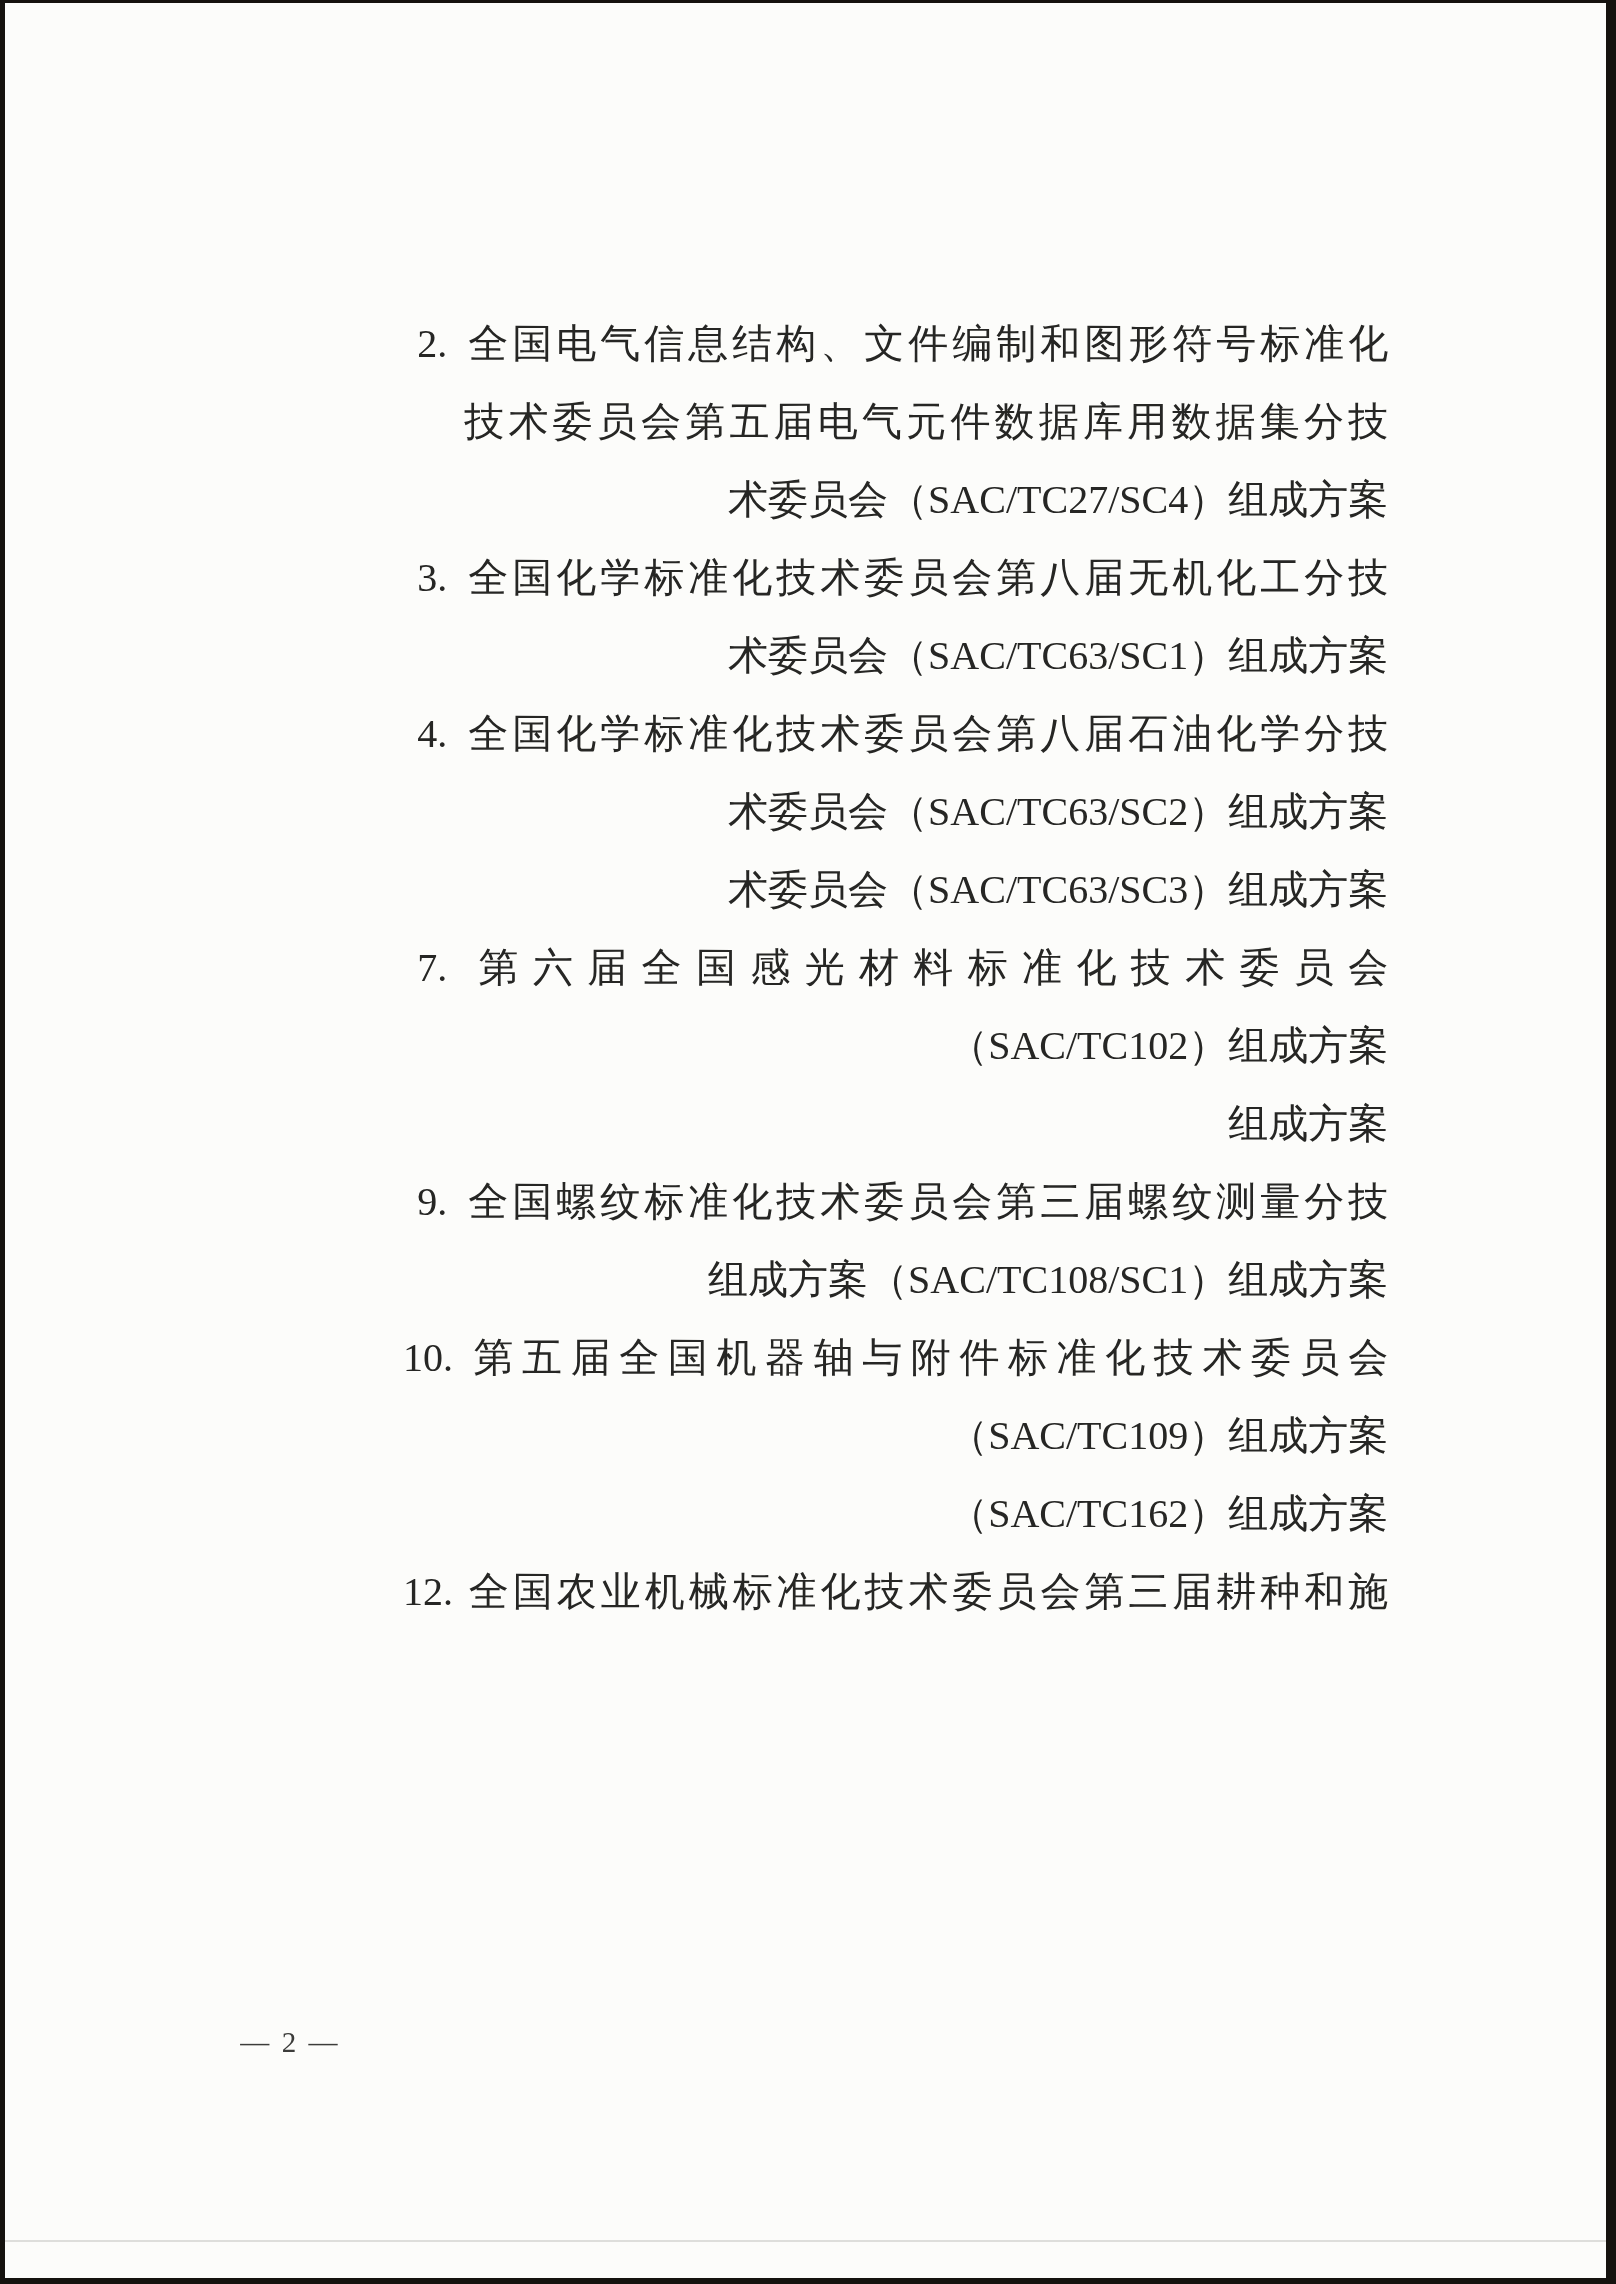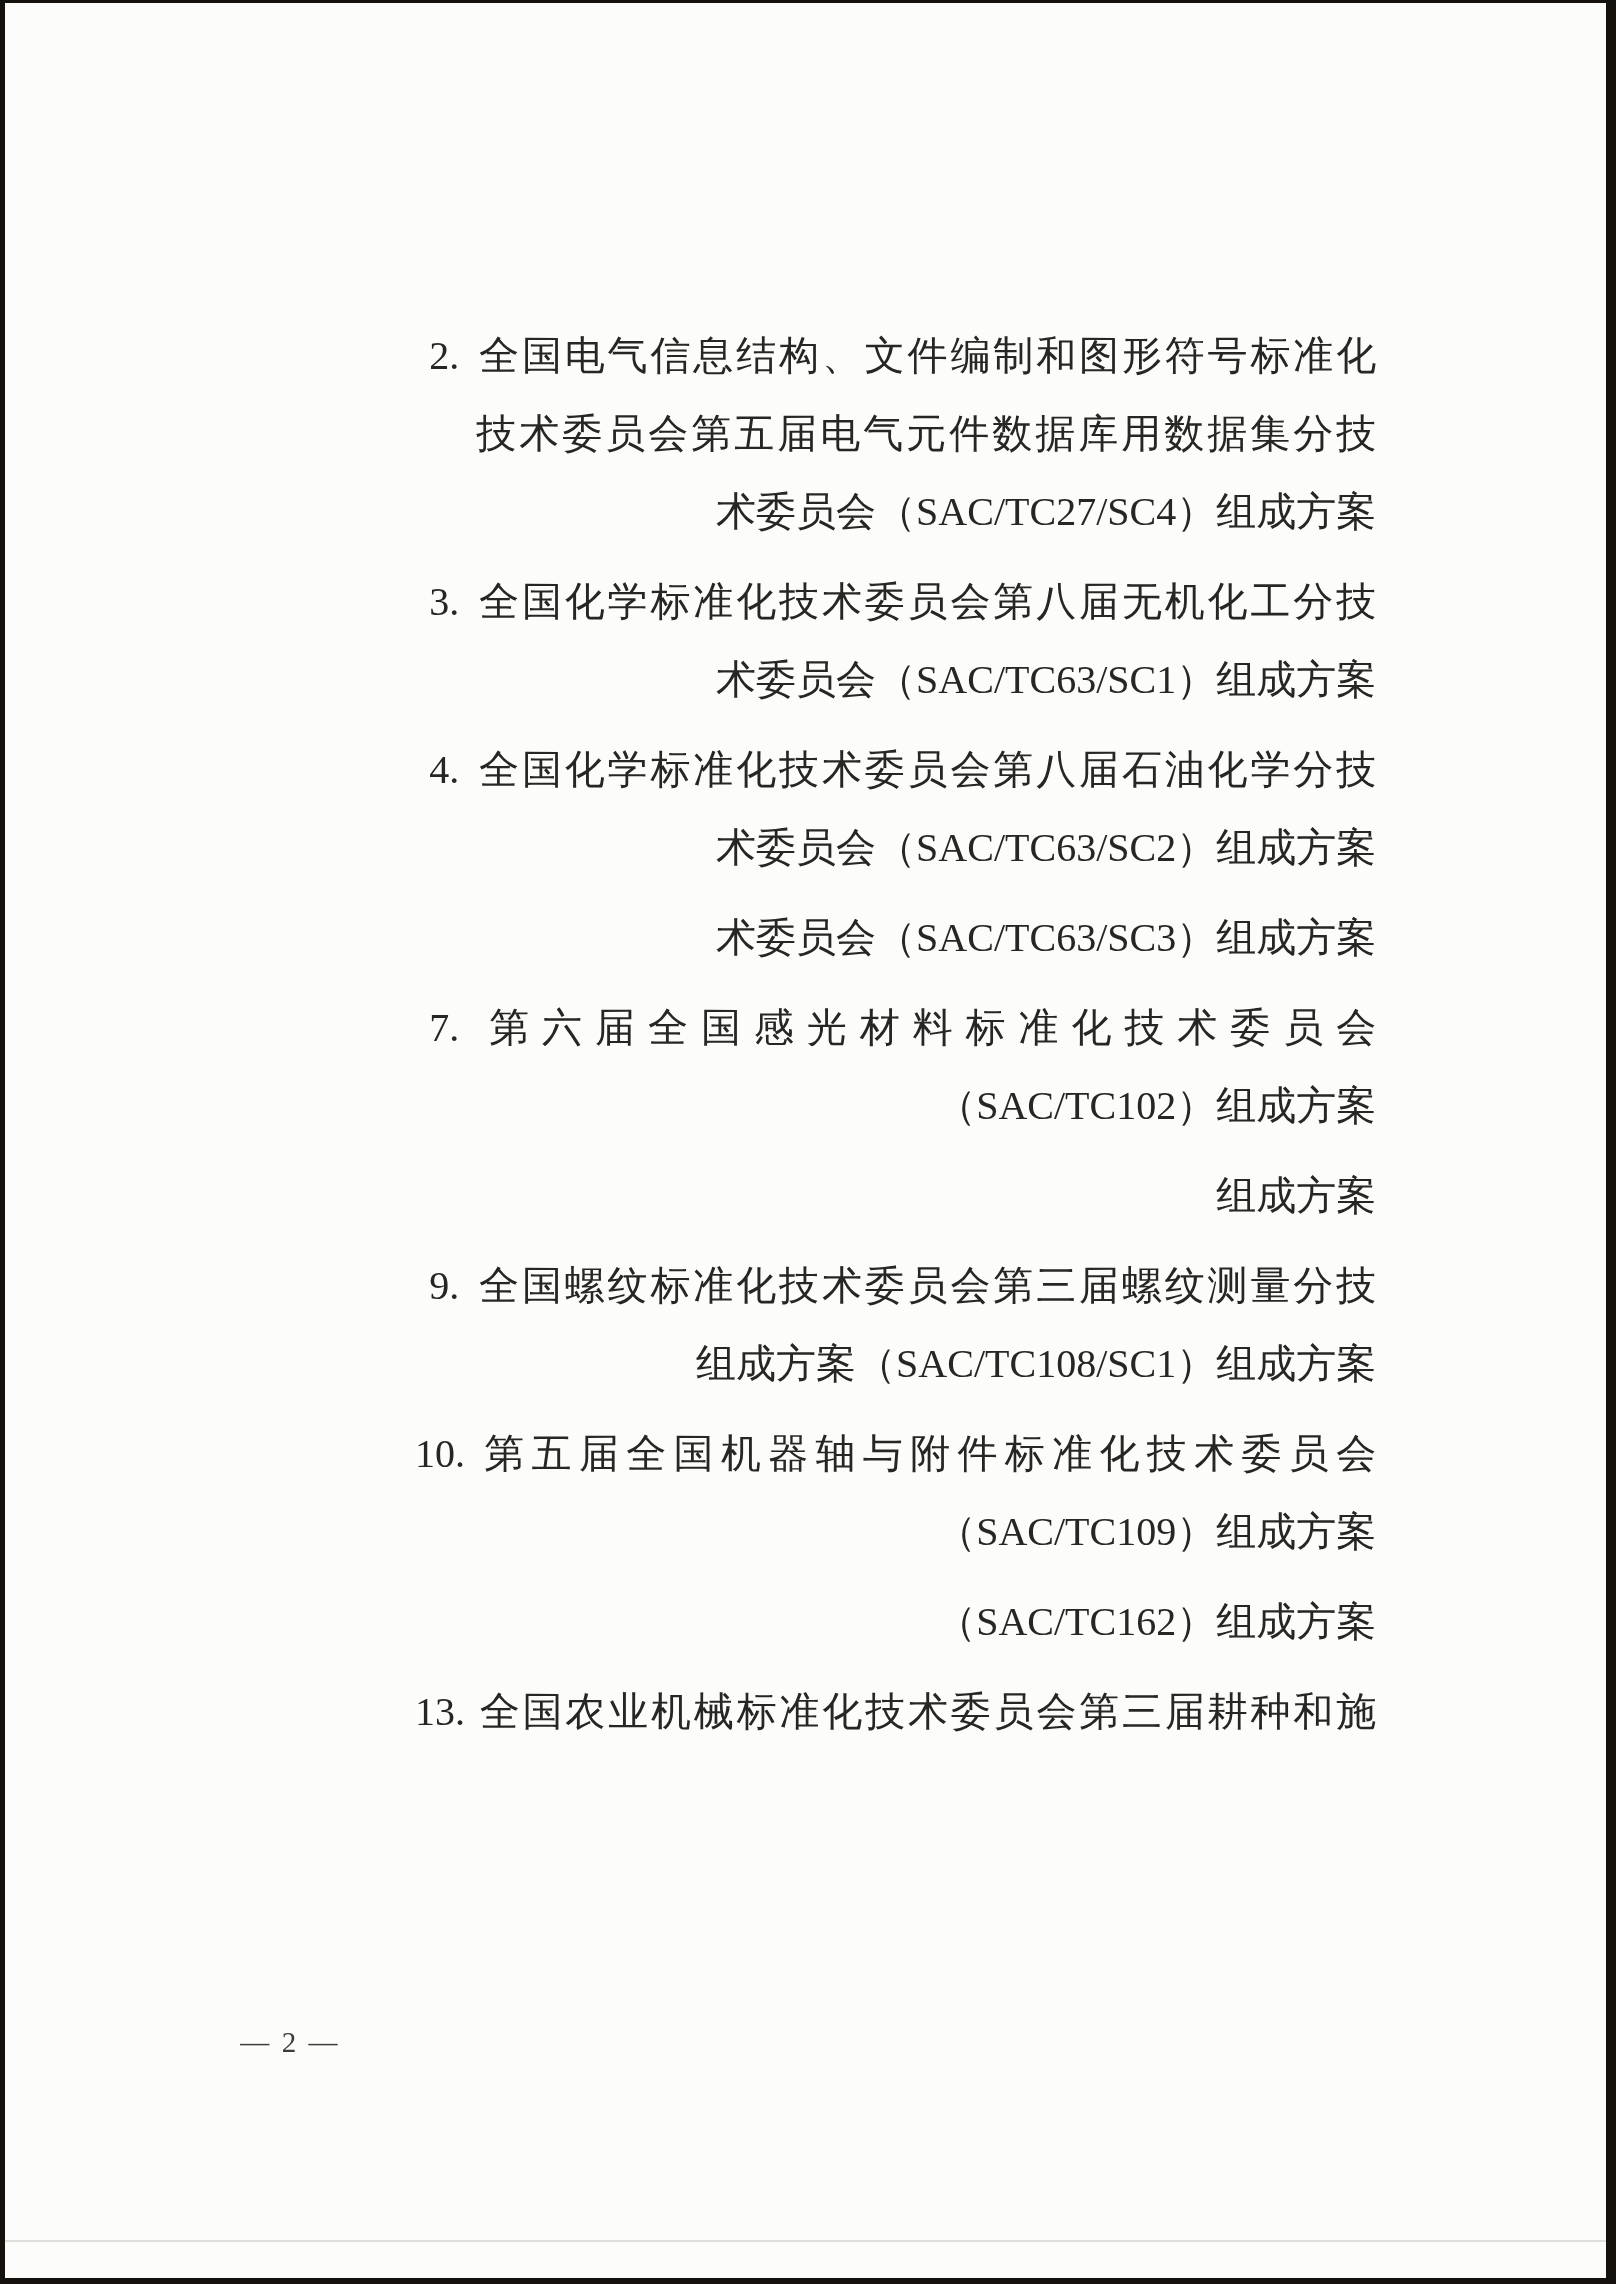--- a/index.html
+++ b/index.html
@@ -23,21 +23,21 @@
     background: #fcfcfa;
   }
   .content {
     position: absolute;
     left: 412px;  
     top: 302px;
     width: 971px;
     color: #262624;
     font-size: 40px;
   }
-  .item { margin: 12px; }
+  .item { margin: 0; }
   .line {
     height: 78px;
     line-height: 78px;
     white-space: nowrap;
     text-align: left;
   }
   .line.stretch {
     white-space: normal;
     text-align: justify;
     text-align-last: justify;
@@ -105,19 +105,19 @@
         <div class="line cont">组成方案（SAC/TC108/SC1）组成方案</div>
       </div>
       <div class="item">
         <div class="line first stretch"><span class="num wide">10.</span><span>第五届全国机器轴与附件标准化技术委员会</span></div>
         <div class="line cont">（SAC/TC109）组成方案</div>
       </div>
       <div class="item">
         <div class="line cont">（SAC/TC162）组成方案</div>
       </div>
       <div class="item">
-        <div class="line first stretch"><span class="num wide">13.</span><span>全国农业机械标准化技术委员会第三届耕种和施</span></div>
+        <div class="line first stretch"><span class="num wide">12.</span><span>全国农业机械标准化技术委员会第三届耕种和施</span></div>
       </div>
     </div>
   <div class="scan-line"></div>
   <div class="page-number">— 2 —</div>
 </div>
 
 
 </body></html>

